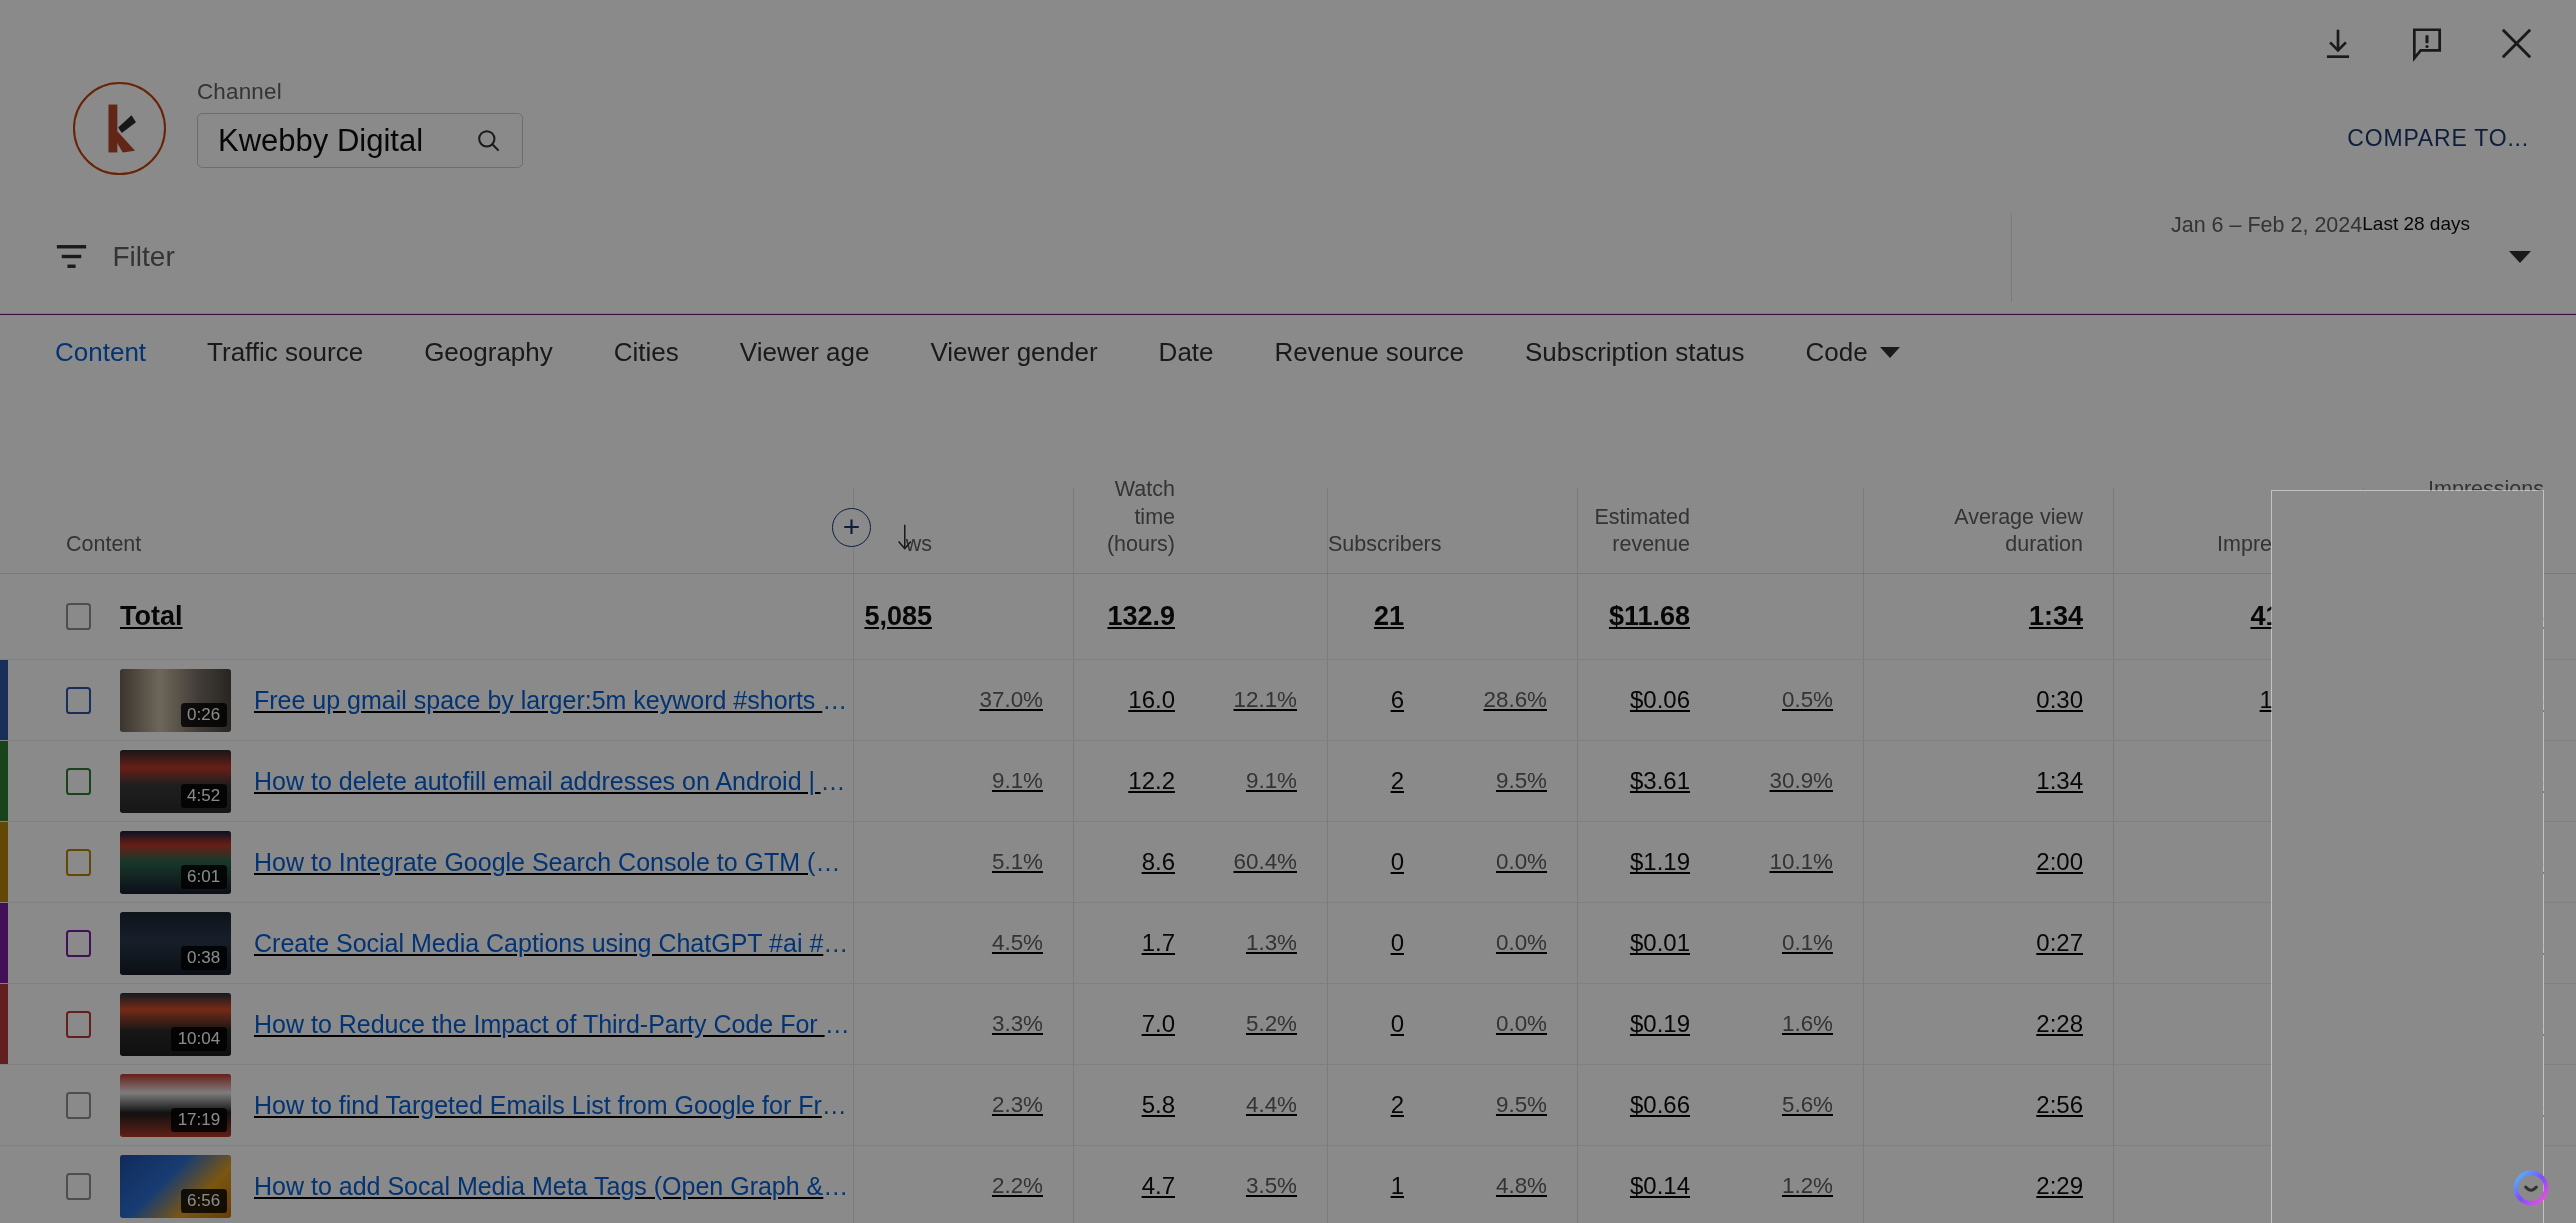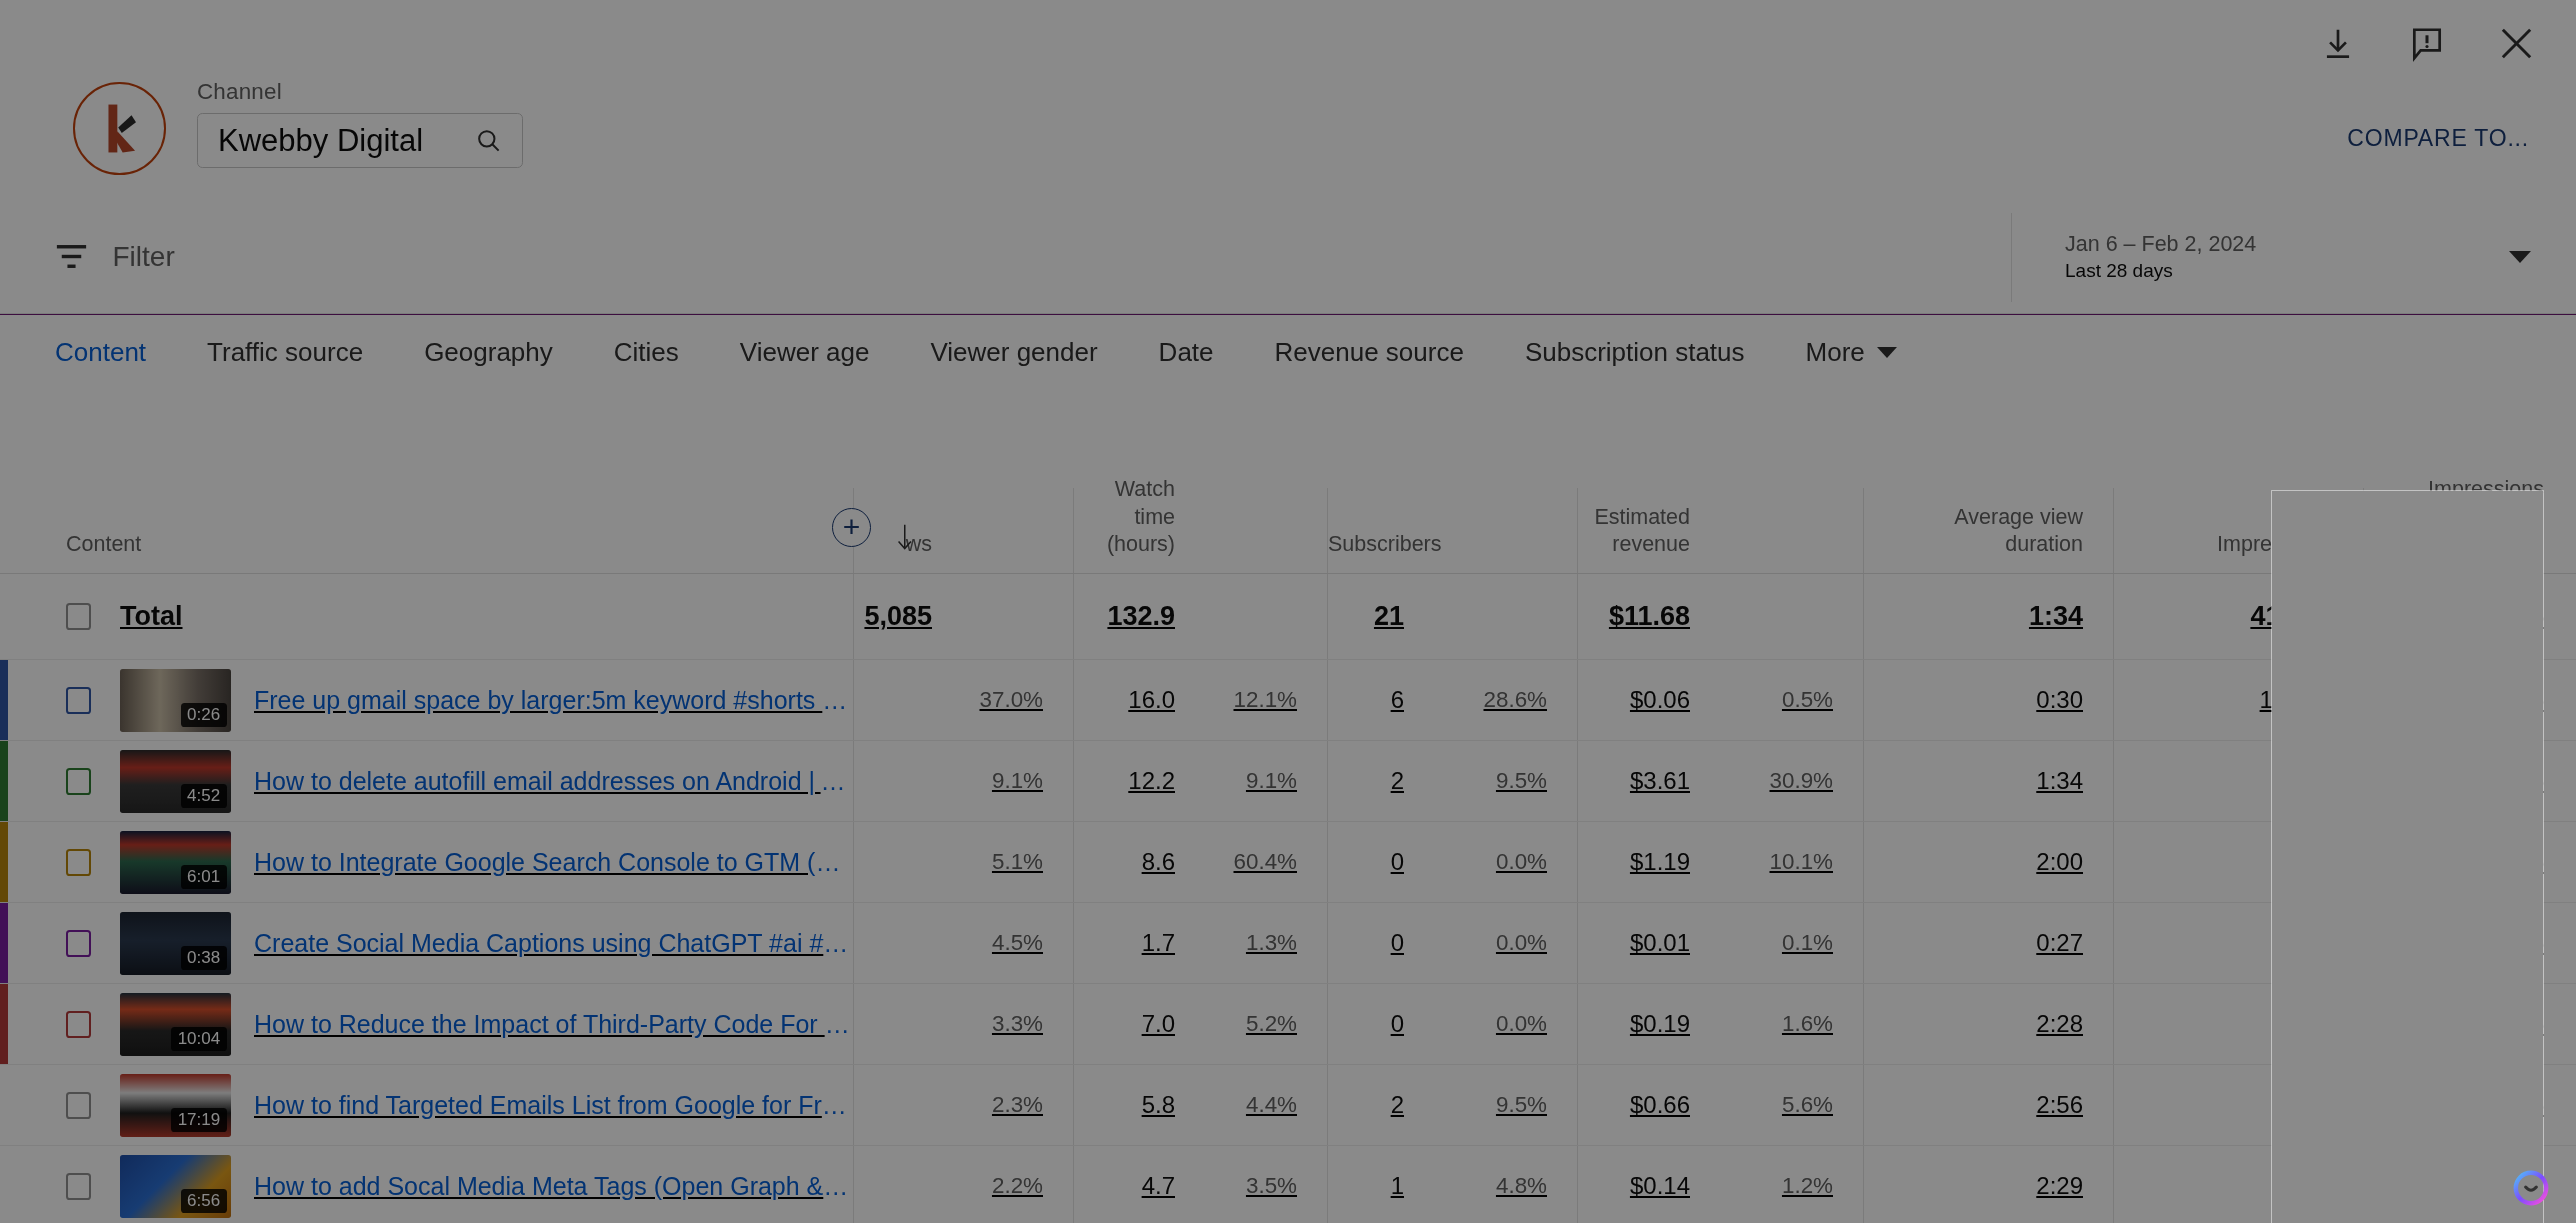--- a/index.html
+++ b/index.html
@@ -84,21 +84,21 @@
     border-bottom: 0.9px solid #e5e5e5;
     display: flex; align-items: center;
   }
   .filter-ic { margin-left: 52px; width: 39px; height: 39px; }
   .filter-text { margin-left: 21.5px; font-size: 28px; color: #606060; }
   .daterange {
     position: absolute; right: 0; top: 12.5px;
     width: 565px; height: 89px;
     border-left: 0.9px solid #e2e2e2;
     padding-left: 53px;
-    display: flex; flex-direction: column; justify-content: center;
+    display: flex; flex-direction: row; justify-content: center;
     cursor: pointer;
   }
   .dr-sub { font-size: 21.5px; color: #606060; margin-bottom: 3.6px; }
   .dr-main { font-size: 19px; color: #0d0d0d; }
   .dr-caret {
     position: absolute; right: 45px; top: 38px;
     width: 0; height: 0;
     border-left: 11.6px solid transparent; border-right: 11.6px solid transparent;
     border-top: 12.5px solid #303030;
   }
@@ -288,21 +288,21 @@
     <div class="tab active">Content</div>
       <div class="tab">Traffic source</div>
       <div class="tab">Geography</div>
       <div class="tab">Cities</div>
       <div class="tab">Viewer age</div>
       <div class="tab">Viewer gender</div>
       <div class="tab">Date</div>
       <div class="tab">Revenue source</div>
       <div class="tab">Subscription status</div>
       <div class="tab tab-more" id="more-tab">
-      <span>More</span>
+      <span>Code</span>
       <span class="more-caret"></span>
     </div>
   </div>
 
   <div class="chartstrip" id="chartstrip">
     
     
   </div>
 
   <div class="table">

